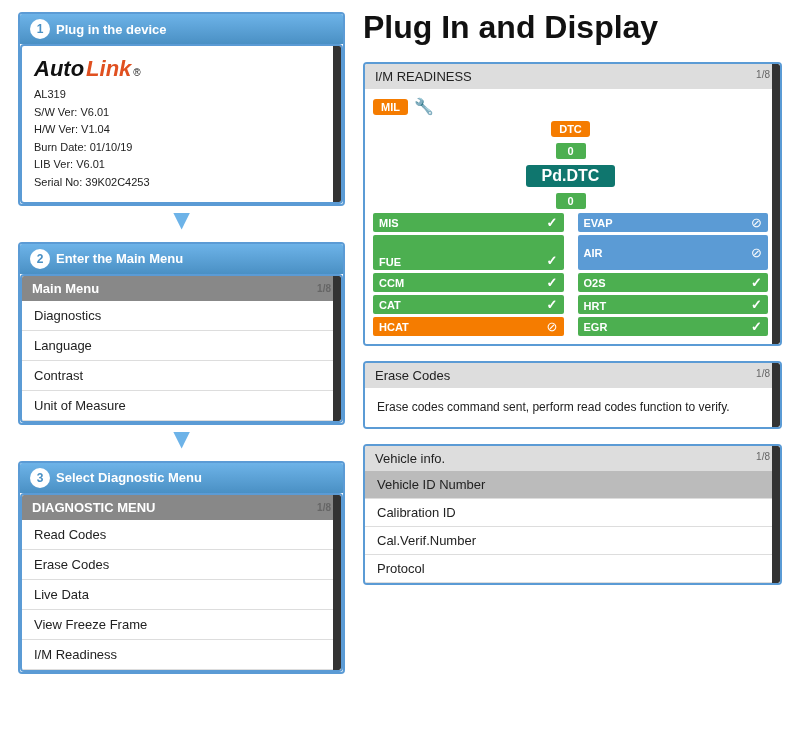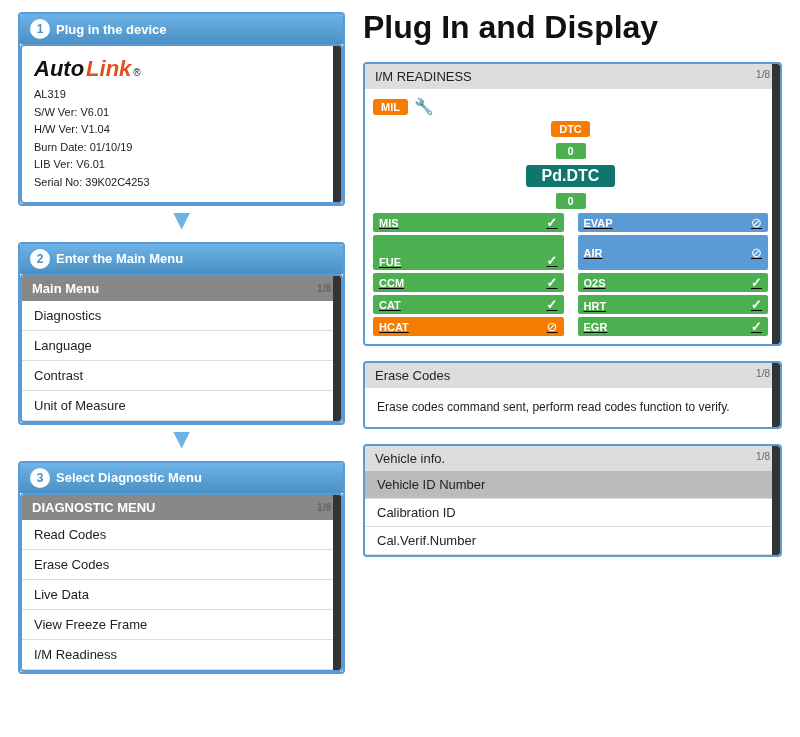--- a/index.html
+++ b/index.html
@@ -377,21 +377,21 @@
             <span class="engine-icon">🔧</span>
           </div>
 
           <div class="dtc-row">
             <span class="im-badge badge-orange">DTC</span>
             <span class="dtc-num">0</span>
             <span class="im-badge" style="background:#0f766e;font-size:16px;padding:2px 16px;border-radius:3px;">Pd.DTC</span>
             <span class="dtc-num">0</span>
           </div>
 
-          <div style="display:grid;grid-template-columns:1fr 1fr;gap:3px 14px;text-decoration:underline;">
+          <div style="display:grid;grid-template-columns:1fr 1fr;gap:3px 14px;">
 
             <div style="display:flex;align-items:center;justify-content:space-between;background:#4caf50;padding:2px 6px;border-radius:2px;">
               <span style="color:white;font-size:11px;font-weight:bold;">MIS</span>
               <span style="color:white;font-weight:bold;font-size:13px;">✓</span>
             </div>
 
             <div style="display:flex;align-items:center;justify-content:space-between;background:#5b9bd5;padding:2px 6px;border-radius:2px;">
               <span style="color:white;font-size:11px;font-weight:bold;">EVAP</span>
               <span style="color:white;font-size:13px;">⊘</span>
             </div>
@@ -444,18 +444,19 @@
       </div>
 
       <div class="right-screen">
         <div class="right-screen-title">
           <span>Vehicle info.</span>
           <span class="page-indicator">1/8</span>
         </div>
         <div class="vinfo-item highlighted">Vehicle ID Number</div>
         <div class="vinfo-item">Calibration ID</div>
         <div class="vinfo-item">Cal.Verif.Number</div>
+        <div class="vinfo-item">Protocol</div>
         <div class="right-screen-sidebar"></div>
       </div>
 
     </div>
   </div>
 </div>
 
 </body></html>

